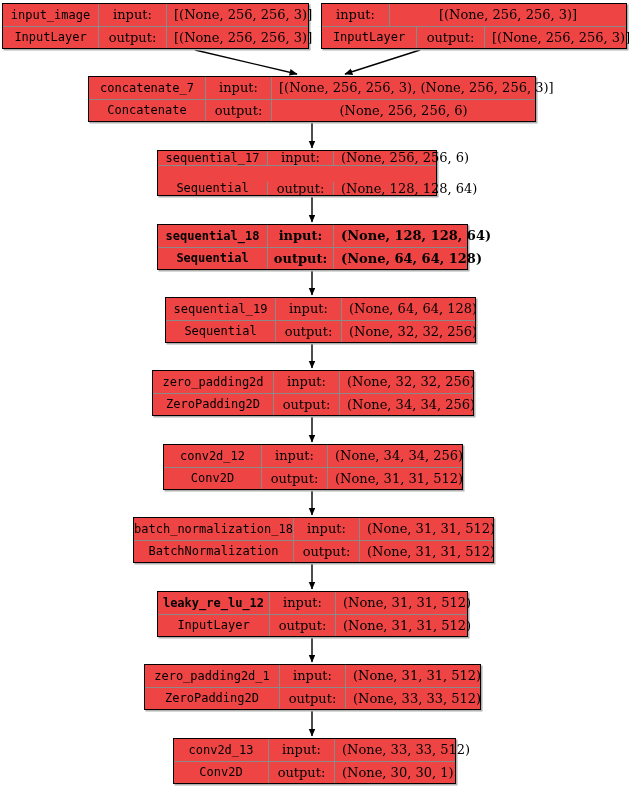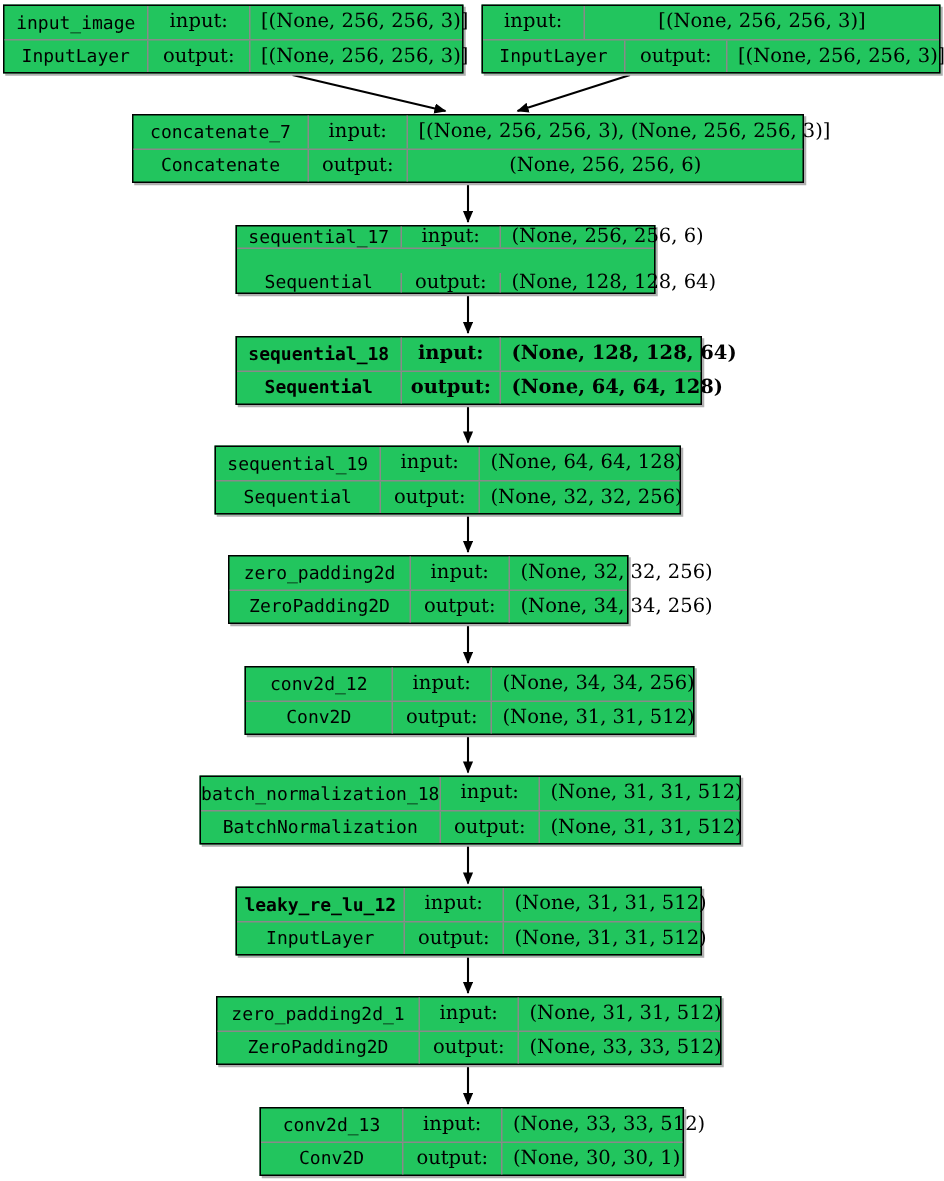--- a/index.html
+++ b/index.html
@@ -25,21 +25,21 @@
     top: 0;
     width: 629px;
     height: 787px;
     pointer-events: none;
     z-index: 1;
   }
   .node {
     position: absolute;
     box-sizing: border-box;
     border: 1px solid #000000;
-    background: #22c55e;
+    background: #ef4444;
     display: flex;
     flex-direction: column;
     z-index: 2;
     box-shadow: 1.5px 1.5px 0 0 #b0b0b0;
   }
   .node-row {
     display: flex;
     flex-direction: row;
     flex: 1 1 0;
     min-height: 0;
@@ -148,33 +148,33 @@
           <div class="cell c-name mono" style="width: 110px; flex: 0 0 110px;">sequential_18</div>
           <div class="cell c-label" style="width: 66px; flex: 0 0 66px;">input:</div>
           <div class="cell c-shape" style="flex: 1 1 auto;">(None, 128, 128, 64)</div>
         </div>
         <div class="node-row bottom">
           <div class="cell c-name mono" style="width: 110px; flex: 0 0 110px;">Sequential</div>
           <div class="cell c-label" style="width: 66px; flex: 0 0 66px;">output:</div>
           <div class="cell c-shape" style="flex: 1 1 auto;">(None, 64, 64, 128)</div>
         </div>
       </div>
-      <div class="node" style="left: 143px; top: 297px; width: 311px; height: 46px;">
+      <div class="node" style="left: 165px; top: 297px; width: 311px; height: 46px;">
         <div class="node-row top">
           <div class="cell c-name mono" style="width: 110px; flex: 0 0 110px;">sequential_19</div>
           <div class="cell c-label" style="width: 66px; flex: 0 0 66px;">input:</div>
           <div class="cell c-shape" style="flex: 1 1 auto;">(None, 64, 64, 128)</div>
         </div>
         <div class="node-row bottom">
           <div class="cell c-name mono" style="width: 110px; flex: 0 0 110px;">Sequential</div>
           <div class="cell c-label" style="width: 66px; flex: 0 0 66px;">output:</div>
           <div class="cell c-shape" style="flex: 1 1 auto;">(None, 32, 32, 256)</div>
         </div>
       </div>
-      <div class="node" style="left: 152px; top: 370px; width: 267px; height: 46px;">
+      <div class="node" style="left: 152px; top: 370px; width: 322px; height: 46px;">
         <div class="node-row top">
           <div class="cell c-name mono" style="width: 121px; flex: 0 0 121px;">zero_padding2d</div>
           <div class="cell c-label" style="width: 66px; flex: 0 0 66px;">input:</div>
           <div class="cell c-shape" style="flex: 1 1 auto;">(None, 32, 32, 256)</div>
         </div>
         <div class="node-row bottom">
           <div class="cell c-name mono" style="width: 121px; flex: 0 0 121px;">ZeroPadding2D</div>
           <div class="cell c-label" style="width: 66px; flex: 0 0 66px;">output:</div>
           <div class="cell c-shape" style="flex: 1 1 auto;">(None, 34, 34, 256)</div>
         </div>

